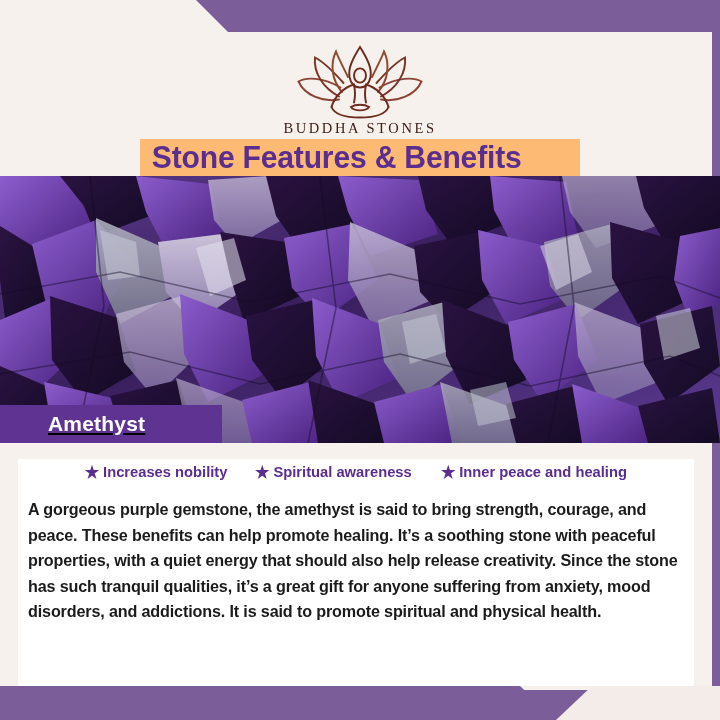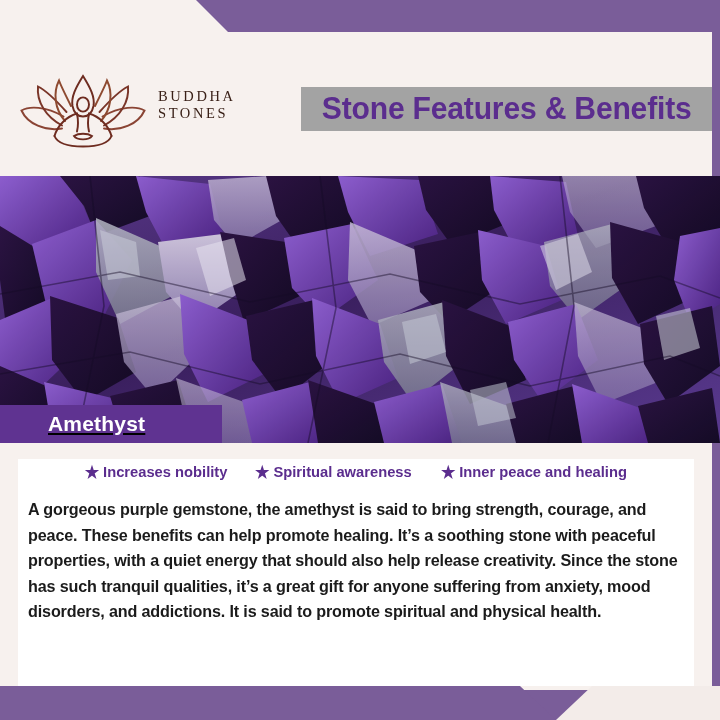--- a/index.html
+++ b/index.html
@@ -43,43 +43,44 @@
     clip-path: polygon(36px 34px, 200px 34px, 200px 0, 72px 0);
   }
 
   
   .header {
     position:absolute;
     left:8px; top:32px;
     width:704px; height:144px;
     background:#f7f1ee;
     display:flex;
+    flex-direction:column;
     align-items:center;
   }
 
   .logo-wrap {
     margin-top:12px;
     width:160px; height:78px;
     display:flex; align-items:center; justify-content:center;
   }
   .logo-wrap svg { display:block; }
 
   .brand-name {
     font-family:"Liberation Serif", serif;
     font-size:14.5px;
     letter-spacing:2.6px;
     color:#3a2118;
     margin-top:1px;
   }
 
   .title-box {
-    margin-top:9px;
+    margin-top:2px;
     width:440px; height:44px;
-    background:#a3a3a3;
-    display:flex; align-items:center; justify-content:center;
+    background:#fdba74;
+    display:flex; align-items:center; 
   }
   .title-text {
     font-size:32px;
     font-weight:bold;
     color:#5b2d8e;
     letter-spacing:-0.2px;
     transform:scaleX(0.94);
     transform-origin:center;
     white-space:nowrap;
   }

